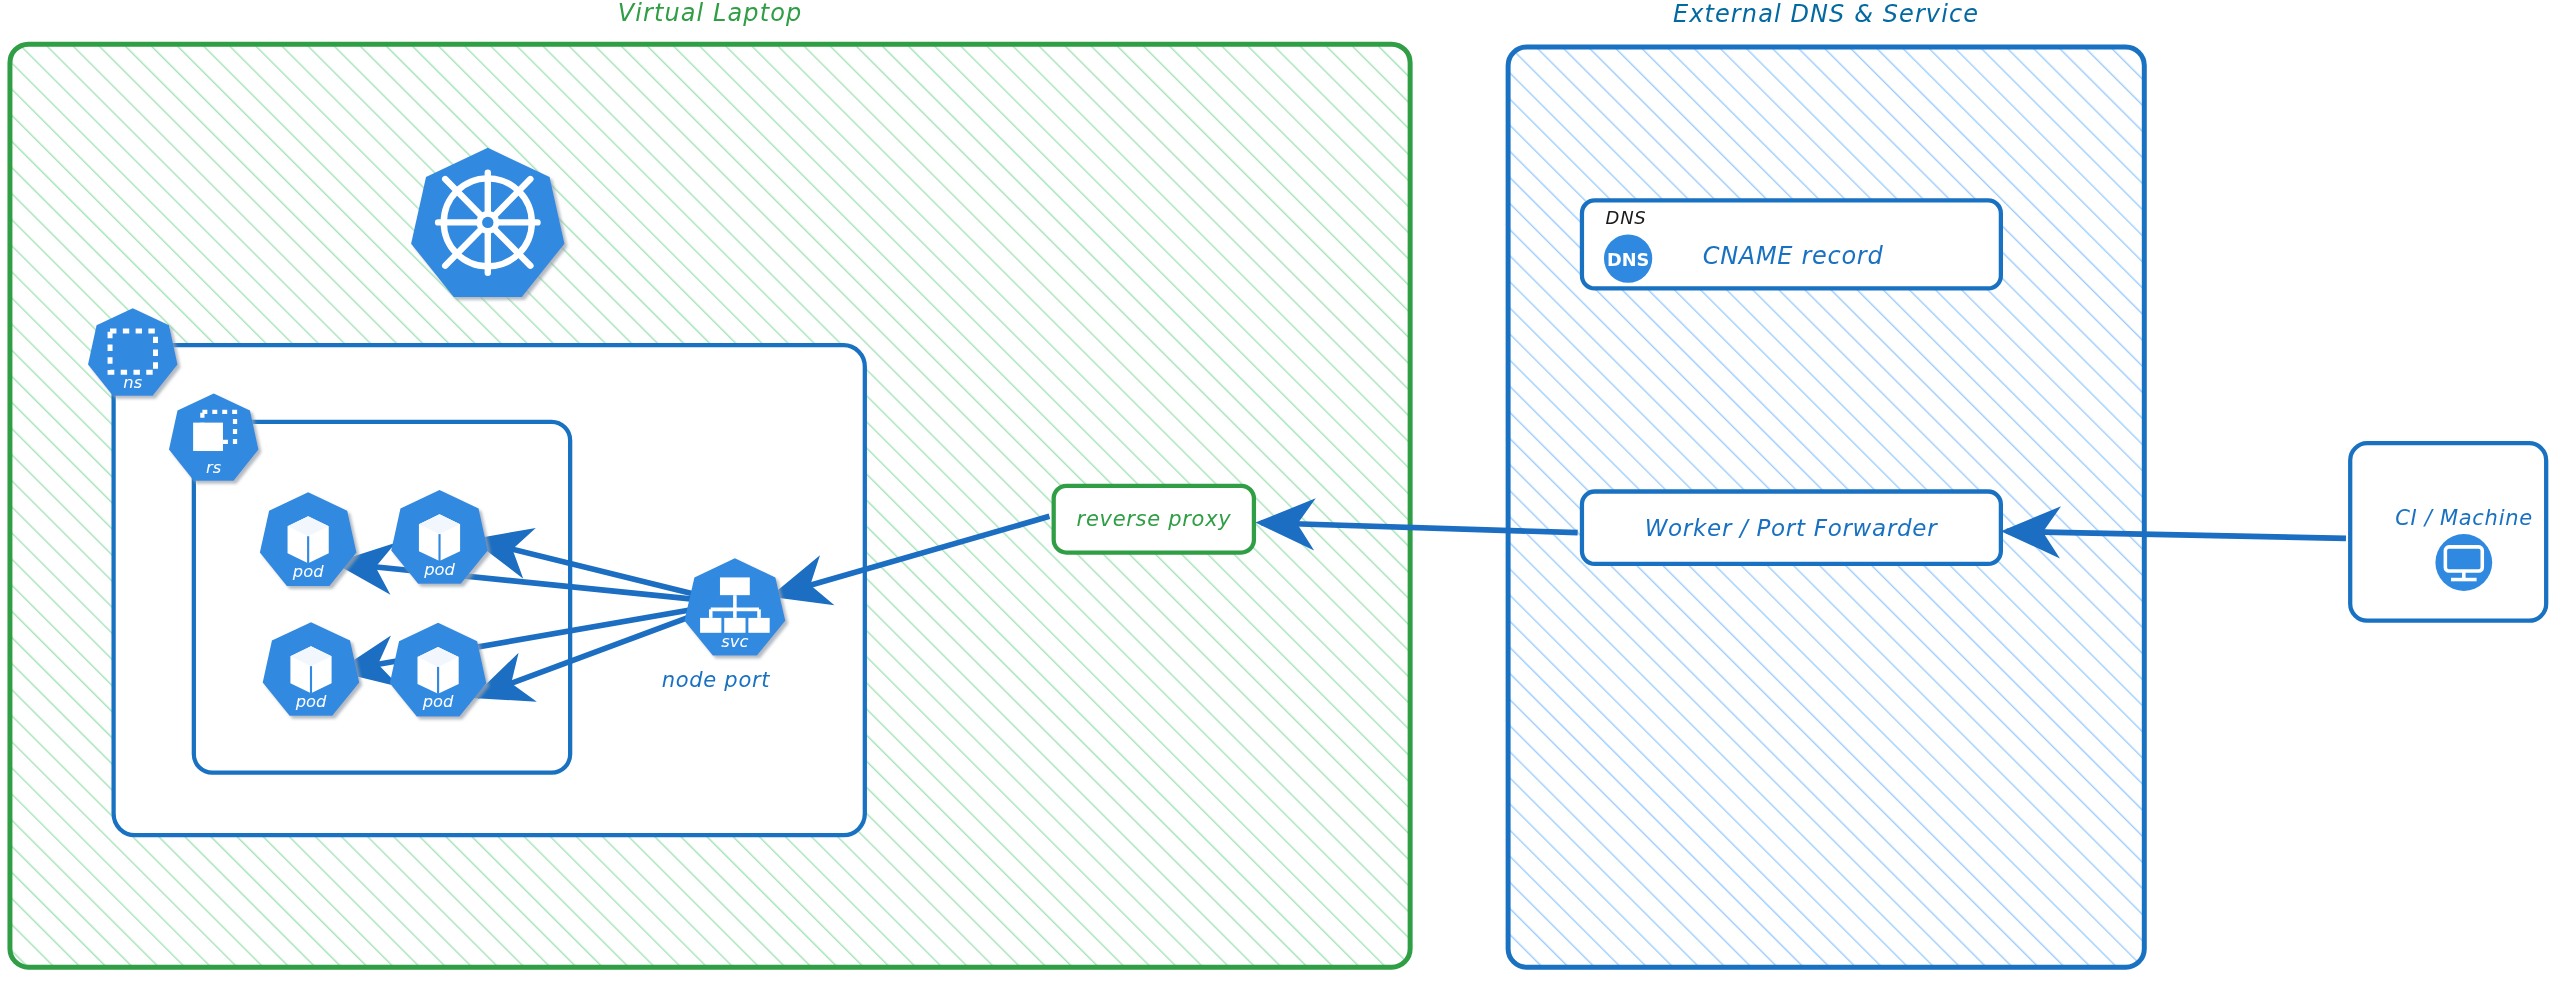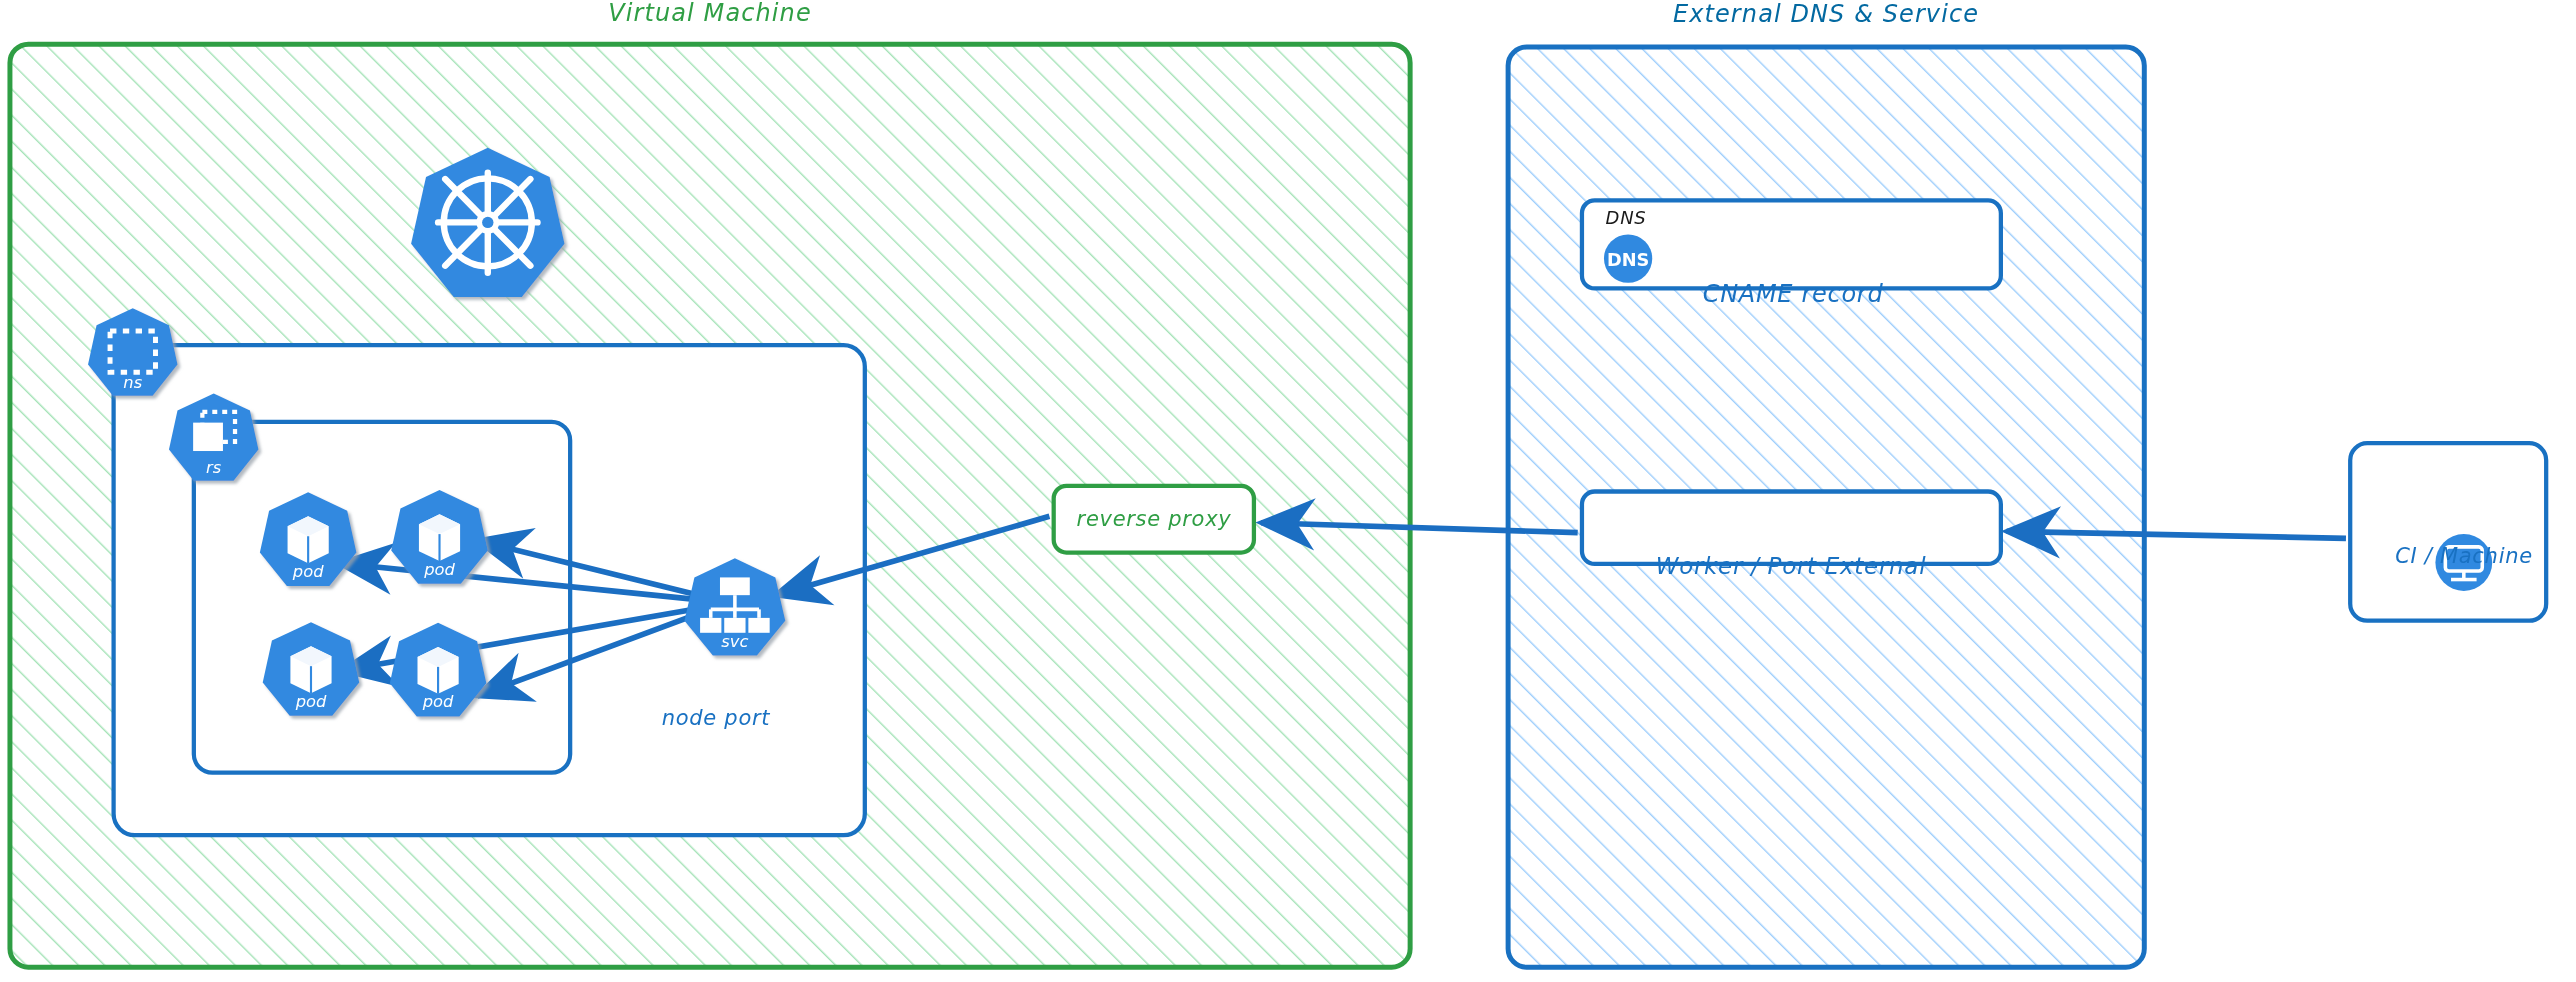--- a/index.html
+++ b/index.html
@@ -35,21 +35,21 @@
   .node-text {
     position: absolute;
     font-family: "DejaVu Sans", sans-serif;
     font-size: 21px;
     font-style: italic;
     letter-spacing: 0.7px;
     white-space: nowrap;
     transform: translate(-50%, -50%);
     text-align: center;
   }
-  .node-text.blue  { color: #1971c2; margin-top: 38px; }
+  .node-text.blue  { color: #1971c2; }
   .node-text.green { color: #2f9e44; text-align: center; }
   .node-text.black { color: #1a1a1a; font-size: 18px; }
 </style>
 </head>
 <body>
 
 <div id="canvas">
   <svg id="scene" viewBox="0 0 3628 1384" width="2576" height="983">
     <defs>
       <pattern id="hatch-green" width="26" height="26" patternUnits="userSpaceOnUse" patternTransform="rotate(-45)">
@@ -192,29 +192,29 @@
 
     <rect x="3310" y="624" width="276" height="250" rx="24" ry="24" fill="#ffffff" stroke="#1971c2" stroke-width="6"></rect>
     <g>
       <circle cx="3470" cy="792" r="40" fill="#3089e0"></circle>
       <rect x="3444" y="770" width="52" height="34" rx="5" ry="5" fill="none" stroke="#ffffff" stroke-width="5"></rect>
       <line x1="3470" y1="804" x2="3470" y2="814" stroke="#ffffff" stroke-width="5"></line>
       <line x1="3452" y1="816" x2="3488" y2="816" stroke="#ffffff" stroke-width="5"></line>
     </g>
   </svg>
 
-  <div class="grp-label green" style="left:710px; top:-1.4px;">Virtual Machine</div>
+  <div class="grp-label green" style="left:710px; top:-1.4px;">Virtual Laptop</div>
 
   <div class="grp-label blue" style="left:1826px; top:0px;">External DNS &amp; Service</div>
 
   <div class="node-text blue" style="left:716px; top:680px;">node port</div>
 
   <div class="node-text green" style="left:1154px; top:519px;">reverse proxy</div>
 
   <div class="node-text black" style="left:1626px; top:217px;">DNS</div>
 
   <div class="node-text blue" style="left:1793px; top:256px; font-size:24px;">CNAME record</div>
 
-  <div class="node-text blue" style="left:1791px; top:528px; font-size:23px;">Worker / Port External</div>
+  <div class="node-text blue" style="left:1791px; top:528px; font-size:23px;">Worker / Port Forwarder</div>
 
   <div class="node-text blue" style="left:2464px; top:518px;">CI / Machine</div>
 </div>
 
 
 </body></html>

